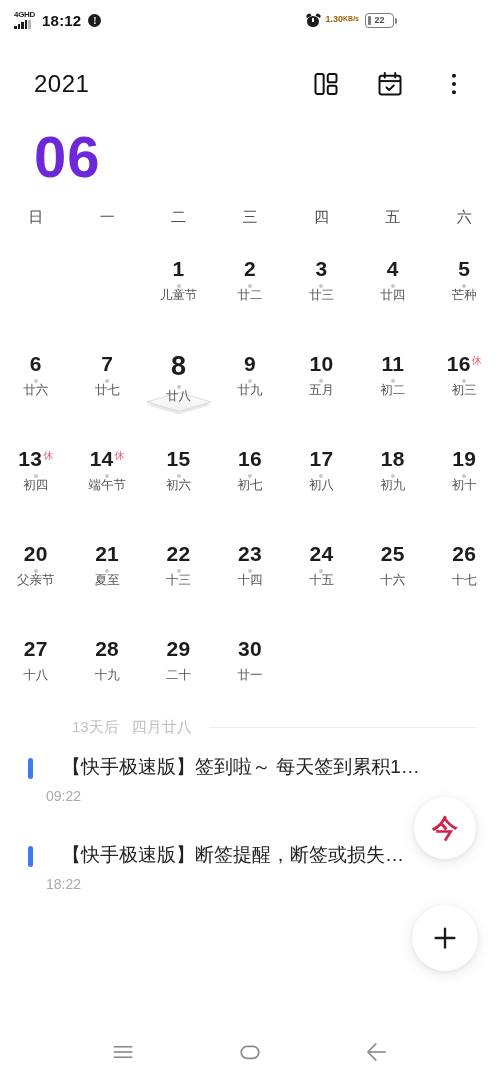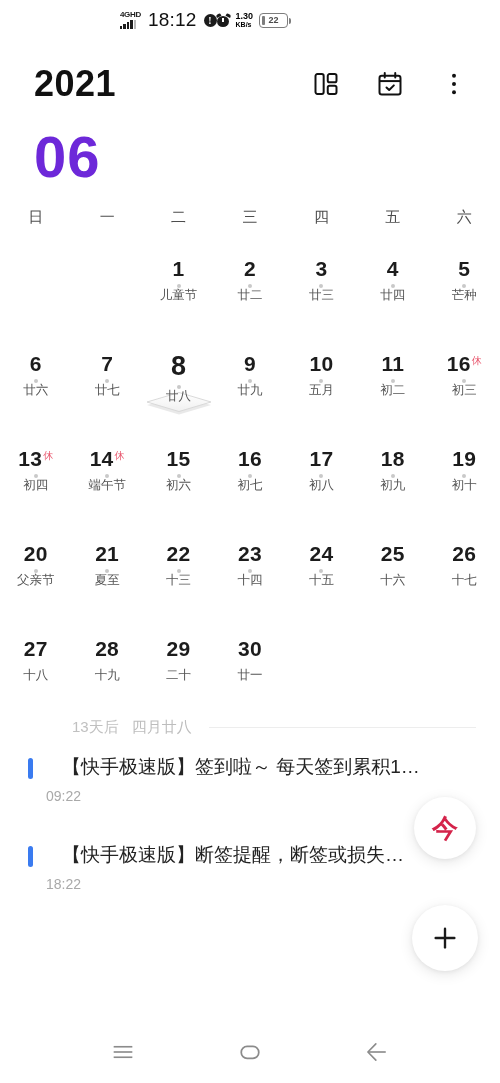--- a/index.html
+++ b/index.html
@@ -7,34 +7,34 @@
     width:500px; height:1083px;
     background:#ffffff;
     font-family:"Liberation Sans","DejaVu Sans",sans-serif;
     overflow:hidden;
   }
   #app { position:relative; width:500px; height:1083px; background:#fff; }
 
   
   .statusbar{
     position:absolute; top:0; left:0; width:408px; height:40px;
-    display:flex; align-items:center; justify-content:center;
+    display:flex; align-items:center; justify-content:space-between;
     padding:0 14px;
   }
   .sb-left{ display:flex; align-items:center; gap:7px; }
   .sig-wrap{ display:flex; flex-direction:column; align-items:flex-start; line-height:1; }
   .sig-top{ font-size:8px; font-weight:bold; color:#1b1b1b; letter-spacing:-0.3px; }
   .sig-bars{ display:flex; align-items:flex-end; gap:1px; height:9px; margin-top:1px; }
   .sig-bars i{ display:block; width:2.5px; background:#1b1b1b; }
   .sig-bars i:nth-child(1){ height:3px; }
   .sig-bars i:nth-child(2){ height:5px; }
   .sig-bars i:nth-child(3){ height:7px; }
   .sig-bars i:nth-child(4){ height:9px; }
   .sig-bars i:nth-child(5){ height:9px; background:#b8b8b8; }
-  .sb-time{ font-size:19px; font-weight:normal; color:#111; letter-spacing:0.2px; }
+  .sb-time{ font-size:15px; font-weight:bold; color:#111; letter-spacing:0.2px; }
   .info-dot{
     width:13px; height:13px; border-radius:50%;
     background:#1b1b1b; color:#fff; font-size:10px; font-weight:bold;
     display:flex; align-items:center; justify-content:center;
     font-family:"Liberation Serif",serif;
   }
   .sb-right{ display:flex; align-items:center; gap:6px; }
   .alarm-ico{ position:relative; width:13px; height:13px; }
   .alarm-ico .bell{
     position:absolute; left:0.5px; top:2px; width:12px; height:11px;
@@ -43,21 +43,21 @@
   .alarm-ico .bell::after{
     content:""; position:absolute; left:5.3px; top:2px;
     width:1.3px; height:4px; background:#fff;
   }
   .alarm-ico .ear{
     position:absolute; top:0; width:5px; height:3px; background:#1b1b1b;
     border-radius:2px 2px 0 0; transform:rotate(-28deg);
   }
   .alarm-ico .ear.l{ left:-1px; }
   .alarm-ico .ear.r{ right:-1px; transform:rotate(28deg); }
-  .netspeed{ display:flex; flex-direction:column; line-height:1.05; color:#000000; }
+  .netspeed{ display:flex; flex-direction:row; line-height:1.05; color:#a16207; }
   .netspeed .v{ font-size:9px; font-weight:bold; }
   .netspeed .u{ font-size:7px; font-weight:bold; }
   .battery{
     position:relative; width:29px; height:15px;
     border:1.4px solid #7d7d7d; border-radius:4px;
     display:flex; align-items:center; padding-left:2px;
   }
   .battery::after{
     content:""; position:absolute; right:-4px; top:4.5px;
     width:2.5px; height:6px; background:#7d7d7d; border-radius:0 2px 2px 0;
@@ -67,21 +67,21 @@
     position:absolute; left:0; right:0; text-align:center;
     font-size:9px; font-weight:bold; color:#4a4a4a;
   }
 
   
   .appbar{
     position:absolute; top:54px; left:0; width:500px; height:60px;
     display:flex; align-items:center; justify-content:space-between;
     padding:0 32px 0 34px;
   }
-  .year{ font-size:36px; color:#111; letter-spacing:0.5px;font-weight:bold; }
+  .year{ font-size:24px; color:#111; letter-spacing:0.5px; }
   .appbar-actions{ display:flex; align-items:center; gap:36px; }
   .ic{ width:28px; height:28px; display:block; }
 
   
   .month{
     position:absolute; top:128px; left:34px;
     font-size:58px; font-weight:bold; color:#6d28d9; line-height:1;
     letter-spacing:1px;
   }
 

